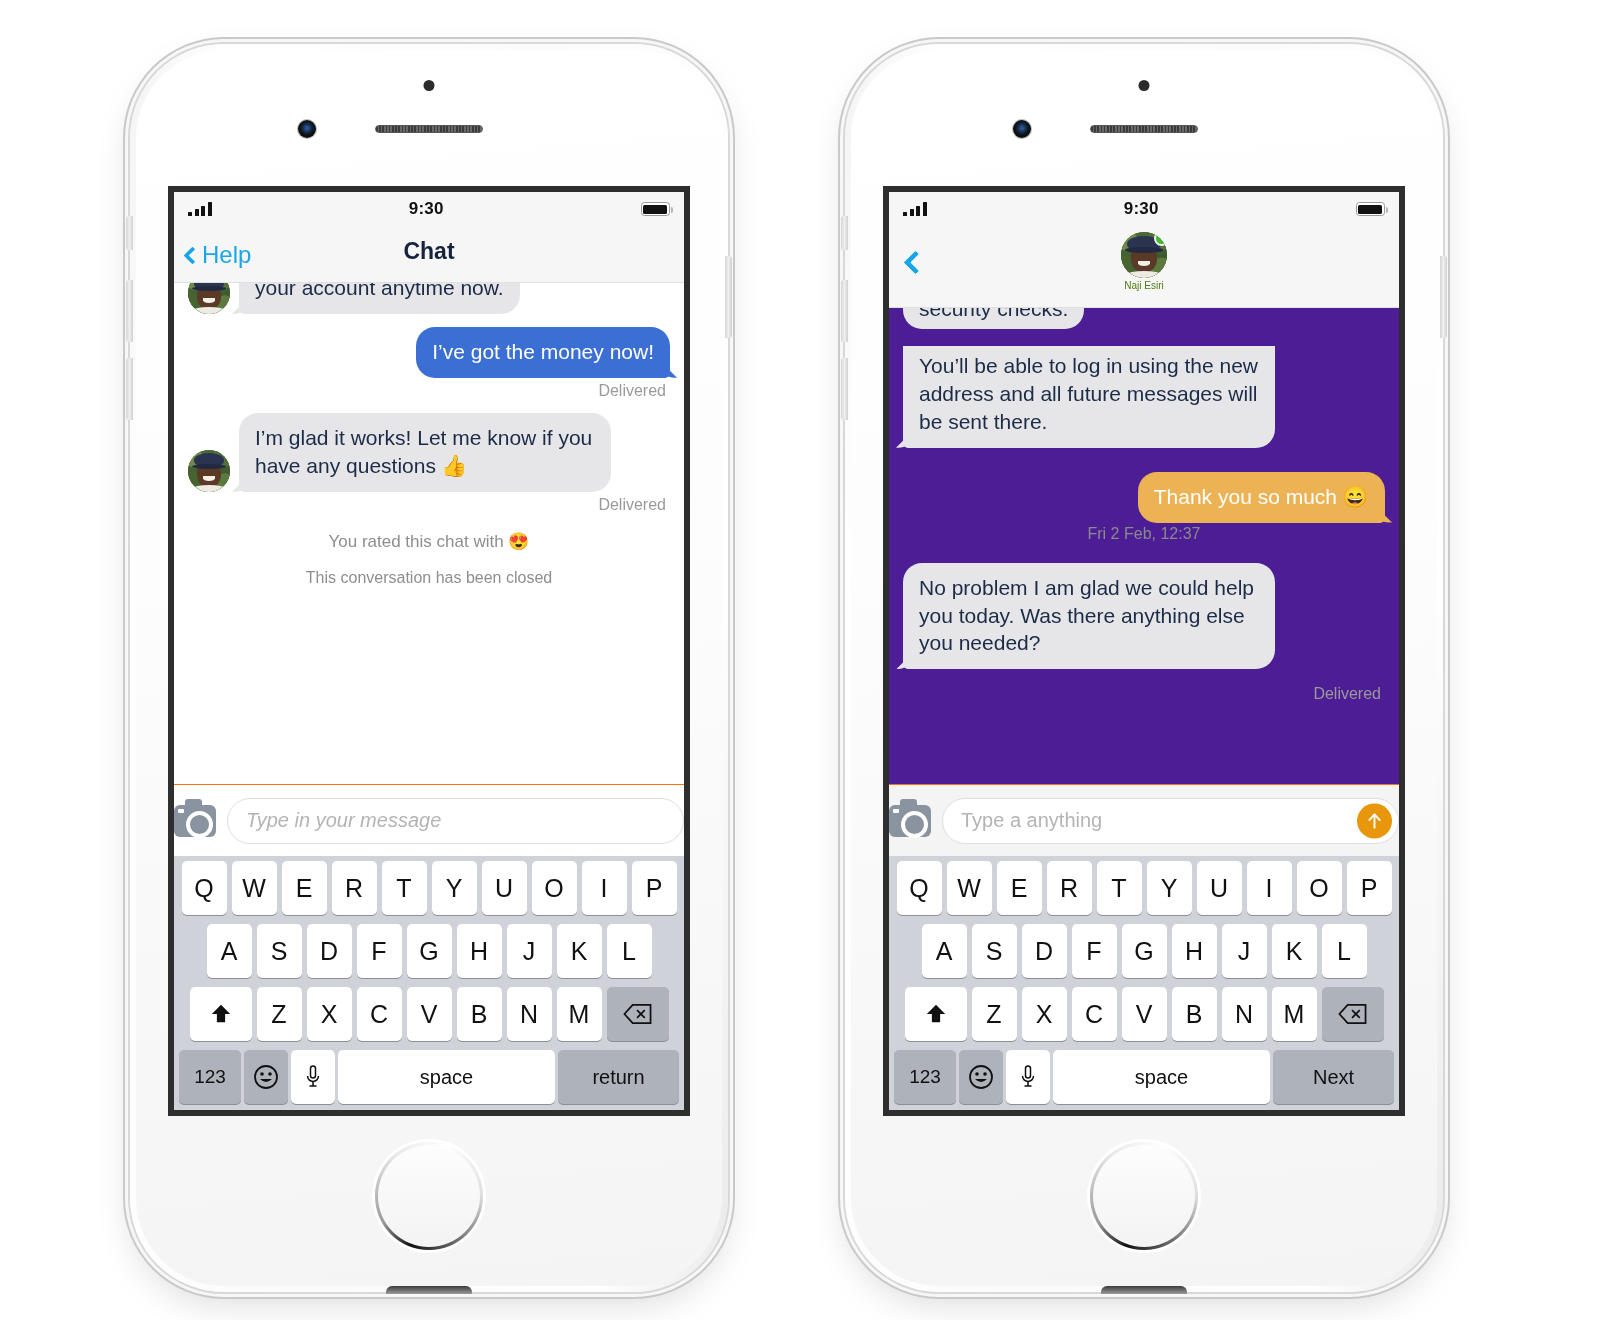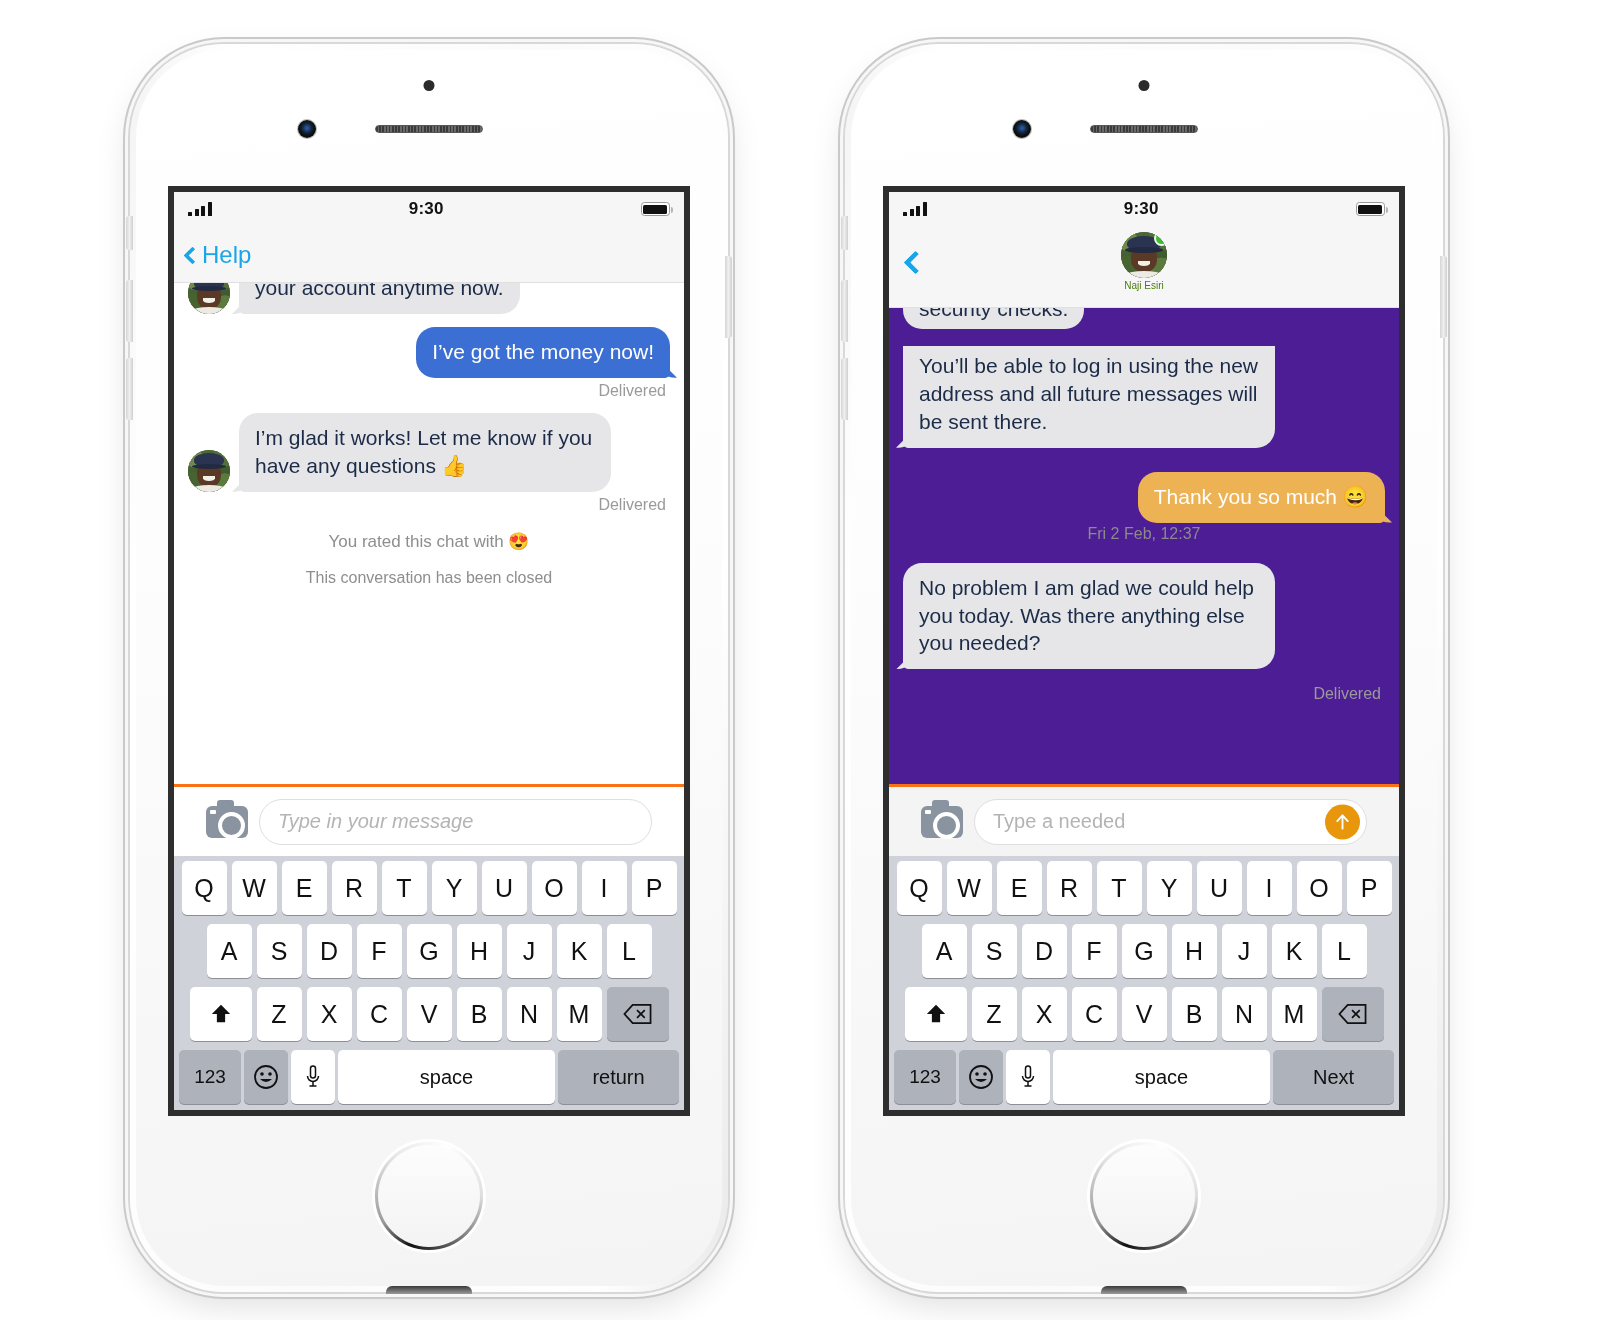--- a/index.html
+++ b/index.html
@@ -199,21 +199,21 @@
   }
   .sysline { text-align:center; color:#8e8e8e; font-size:17px; margin-top:17px; }
   .sysline.small { font-size:16px; }
   .stamp { text-align:center; color:#8b8b8b; font-size:16px; margin-top:2px; }
 
   .clip-top { margin-top:0; }
 
   
   .input-bar {
     flex:none; height:72px; display:flex; align-items:center; gap:11px;
-    padding:0 32px; border-top:3px solid #f97316;
+    padding:0 0; border-top:1px solid #f97316;
   }
   .input-bar.white { background:#ffffff; }
   .input-bar.gray  { background:#f4f4f4; }
   .cam {
     width:42px; height:32px; flex:none; position:relative;
     background:#8a93a0; border-radius:6px;
   }
   .cam::before { content:""; position:absolute; left:11px; top:-6px; width:17px; height:7px;
     background:#8a93a0; border-radius:3px 3px 0 0; }
   .cam::after { content:""; position:absolute; left:12px; top:6px; width:19px; height:19px;
@@ -290,20 +290,21 @@
         <div class="battery">
             <div class="fill"></div>
           </div>
       </div>
 
       <div class="nav-bar left-nav">
         <div class="back-link">
           <span class="chev"></span>
           <span>Help</span>
         </div>
+        <div class="nav-title">Chat</div>
       </div>
 
       <div class="convo">
 
         <div class="row in clip-top" style="margin-top:-26px;">
           <div class="avatar avatar-sm" style="align-self:flex-end;">
             <div class="bg"></div>
               <div class="face"></div>
               <div class="hat"></div>
             <div class="brim"></div>
@@ -479,21 +480,21 @@
           <div class="bubble in">No problem I am glad we could help you today. Was there anything else you needed?</div>
         </div>
         <div class="meta" style="padding-top:16px;">Delivered</div>
       </div>
 
       <div class="input-bar gray">
         <div class="cam">
             <span class="flash"></span>
           </div>
         <div class="field">
-          <span class="ph plain">Type a needed</span>
+          <span class="ph plain">Type a anything</span>
           <span class="send">
             <svg width="19" height="19" viewBox="0 0 20 20">
               <path d="M10 3 L10 17 M10 3 L4.5 9 M10 3 L15.5 9" stroke="#ffffff" stroke-width="2" fill="none" stroke-linecap="round" stroke-linejoin="round"></path>
             </svg>
           </span>
         </div>
       </div>
 
       <div class="kb">
         <div class="kb-row r1">

